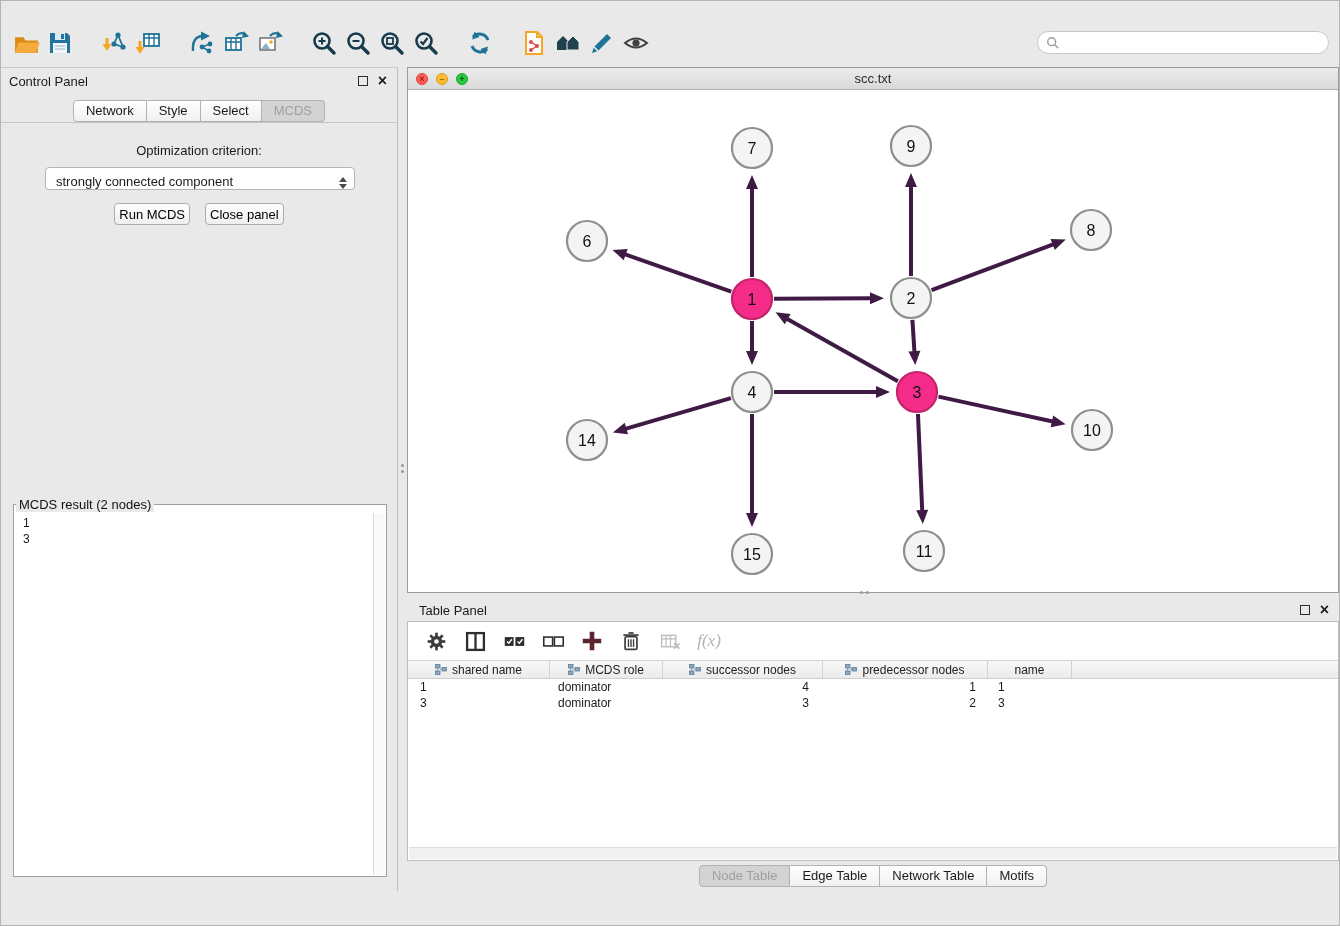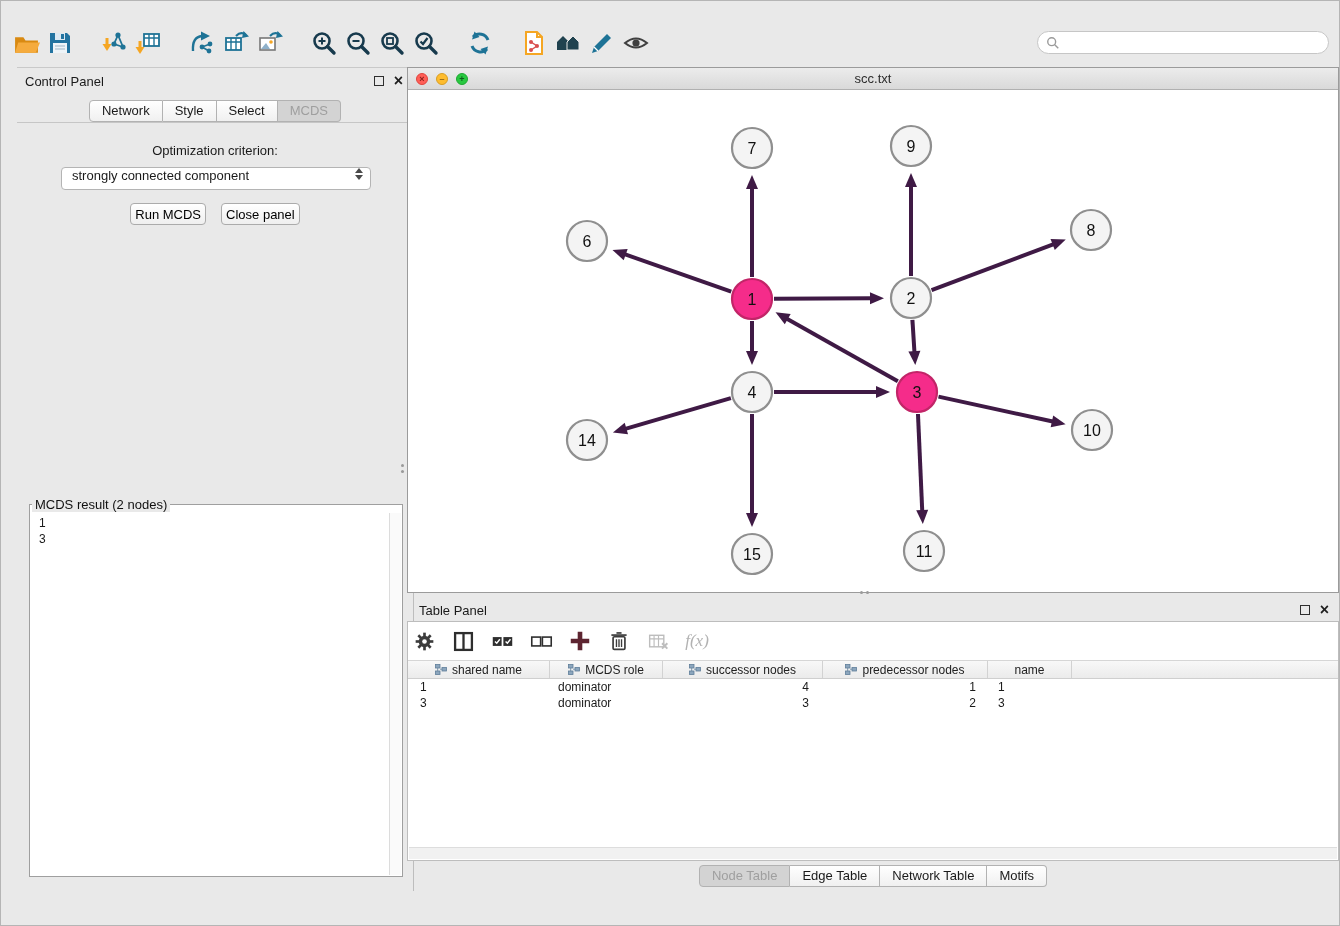--- a/index.html
+++ b/index.html
@@ -12,33 +12,33 @@
 
   
   .toolbar { position:absolute; top:18px; left:0; right:0; height:48px; display:flex; align-items:center; padding-left:8px; }
   .tb-btn { width:34px; height:34px; display:flex; align-items:center; justify-content:center; border-radius:4px; }
   .tb-btn svg { display:block; }
   .tb-gap { width:20px; }
   .search-box { position:absolute; right:10px; top:30px; width:292px; height:23px; background:#fff; border:1px solid #c6c6c6; border-radius:12px; display:flex; align-items:center; padding:0 8px; }
   .search-box input { border:none; outline:none; flex:1; font-size:12px; background:transparent; margin-left:5px; font-family:"Liberation Sans",sans-serif; }
 
   
-  .control-panel { position:absolute; top:66px; left:16px; width:397px; bottom:34px; background:#e9e9e9; border-right:1px solid #bdbdbd; border-top:1px solid #c9c9c9; }
+  .control-panel { position:absolute; top:66px; left:0; width:397px; bottom:34px; background:#e9e9e9; border-right:1px solid #bdbdbd; border-top:1px solid #c9c9c9; }
   .panel-head { height:26px; display:flex; align-items:center; padding:0 10px 0 8px; font-size:13px; }
   .panel-head .spacer { flex:1; }
   .float-icon { width:10px; height:10px; border:1.5px solid #2e2e2e; margin-right:10px; }
   .close-icon { font-size:16px; font-weight:bold; color:#1e1e1e; line-height:12px; }
   .seg { display:flex; }
   .seg .tab { font-size:13px; height:22px; line-height:20px; padding:0 12px; background:linear-gradient(#ffffff,#f0f0f0); border:1px solid #b2b2b2; border-left:none; color:#1a1a1a; cursor:default; }
   .seg .tab.first { border-left:1px solid #b2b2b2; border-radius:4px 0 0 4px; }
   .seg .tab.last { border-radius:0 4px 4px 0; }
   .seg .tab.active { background:#d3d3d3; color:#9f9f9f; }
   .cp-tabwrap { display:flex; justify-content:center; padding-top:6px; border-bottom:1px solid #c6c6c6; }
   .opt-label { text-align:center; margin-top:20px; font-size:13px; }
-  .dropdown { margin:9px 42px 0 44px; height:23px; background:#fff; border:1px solid #b4b4b4; border-radius:4px; display:flex; align-items:flex-start; padding:0 7px 0 10px; font-size:13px; }
+  .dropdown { margin:9px 42px 0 44px; height:23px; background:#fff; border:1px solid #b4b4b4; border-radius:4px; display:flex; align-items:flex-end; padding:0 7px 0 10px; font-size:13px; }
   .dd-chevrons { margin-left:auto; display:flex; flex-direction:column; gap:2px; align-items:center; }
   .chev-up { width:0; height:0; border-left:4px solid transparent; border-right:4px solid transparent; border-bottom:5px solid #4a4a4a; }
   .chev-down { width:0; height:0; border-left:4px solid transparent; border-right:4px solid transparent; border-top:5px solid #4a4a4a; }
   .btn-row { display:flex; justify-content:center; gap:15px; margin-top:13px; }
   .btn { height:22px; padding:0 4px; background:linear-gradient(#ffffff,#efefef); border:1px solid #ababab; border-radius:4px; font-size:13px; font-family:"Liberation Sans",sans-serif; }
   fieldset.result { position:absolute; left:12px; right:10px; top:429px; height:380px; border:1px solid #9f9f9f; background:#fff; }
   fieldset.result legend { font-size:13px; padding:0 3px; margin-left:2px; background:#e9e9e9; color:#111; }
   .result-inner { position:absolute; left:1px; right:13px; top:0; bottom:1px; background:#fff; font-size:12px; padding:3px 8px; line-height:16px; }
   .result-scroll { position:absolute; top:1px; bottom:1px; right:1px; width:12px; background:#fafafa; border-left:1px solid #dcdcdc; }
 
@@ -49,21 +49,21 @@
   .light { width:12px; height:12px; border-radius:50%; font-size:9px; line-height:11px; text-align:center; font-weight:bold; }
   .light.red { background:#ff5f57; border:1px solid #e0443e; color:#8a201c; }
   .light.yellow { background:#febc2e; border:1px solid #d89e24; color:#95691a; }
   .light.green { background:#28c840; border:1px solid #1ea832; color:#0d5c1c; }
   .nw-title { position:absolute; left:0; right:0; text-align:center; font-size:13px; color:#2c2c2c; }
   .graph-wrap { width:930px; height:502px; background:#fff; }
 
   
   .table-panel { position:absolute; left:406px; top:596px; width:932px; height:292px; }
   .tp-box { position:absolute; top:24px; left:0; right:0; height:240px; background:#fff; border:1px solid #bdbdbd; }
-  .tp-toolbar { height:38px; display:flex; align-items:center; padding-left:4px; gap:15px; }
+  .tp-toolbar { height:38px; display:flex; align-items:center; padding-left:16px; gap:15px; }
   .tp-toolbar .ti { width:24px; height:24px; display:flex; align-items:center; justify-content:center; }
   .fx { font-family:"Liberation Serif", serif; font-style:italic; font-size:17px; color:#b2b2b2; }
   .t-header { display:flex; height:19px; background:linear-gradient(#f8f8f8,#ebebeb); border-top:1px solid #d6d6d6; border-bottom:1px solid #cfcfcf; }
   .th-cell { display:flex; align-items:center; justify-content:center; gap:5px; font-size:12px; color:#222; border-right:1px solid #d2d2d2; }
   .t-row { display:flex; height:16px; background:#fff; }
   .t-cell { font-size:12px; line-height:16px; overflow:hidden; white-space:nowrap; }
   .w0 { width:142px; } .w1 { width:113px; } .w2 { width:160px; } .w3 { width:165px; } .w4 { width:84px; } .wf { flex:1; border-right:none; }
   .c0 { width:142px; padding-left:12px; } .c1 { width:113px; padding-left:8px; }
   .c2 { width:160px; text-align:right; padding-right:14px; } .c3 { width:165px; text-align:right; padding-right:12px; }
   .c4 { width:84px; padding-left:10px; } .cf { flex:1; }

